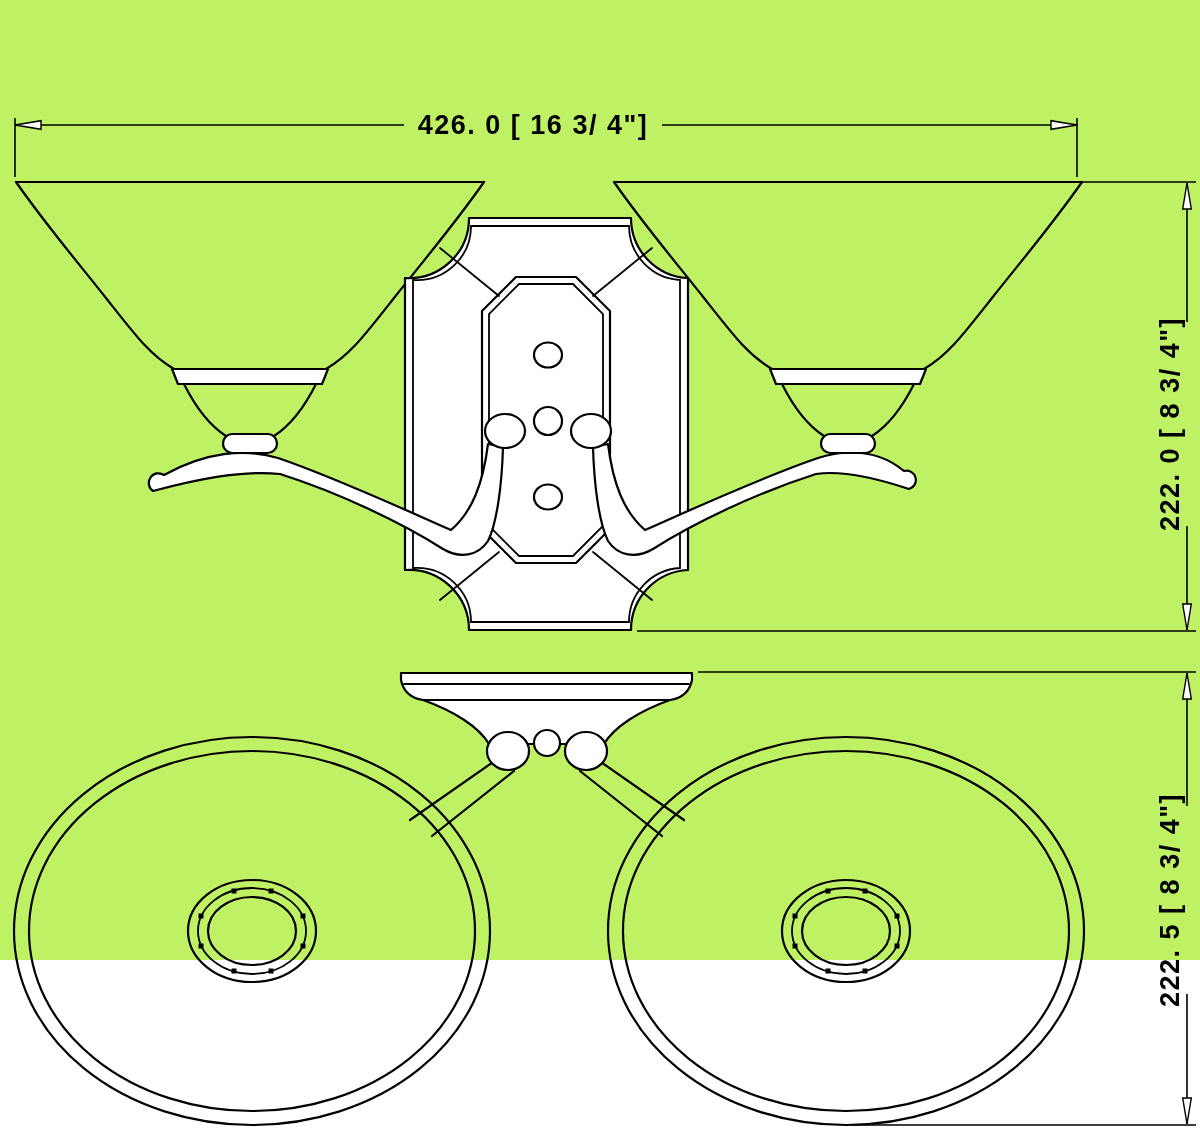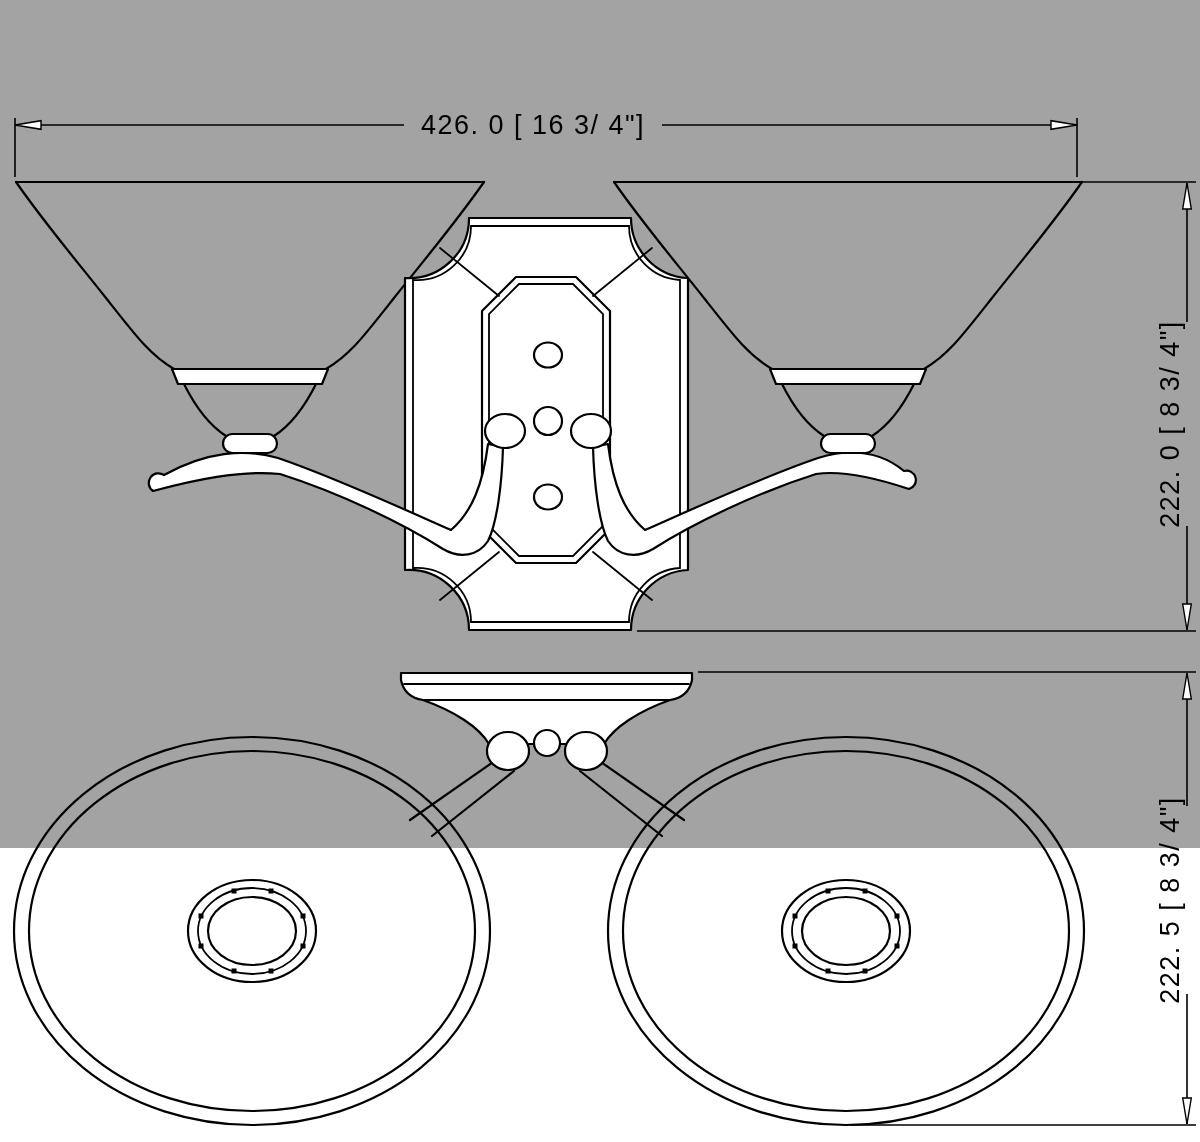--- a/index.html
+++ b/index.html
@@ -7,22 +7,23 @@
     padding: 0;
     background: #ffffff;
     width: 1200px;
     height: 1142px;
     overflow: hidden;
     font-family: "Liberation Sans", sans-serif;
   }
   .sheet {
     position: relative;
     width: 1200px;
-    height: 848px;
-    background: #a3a3a3;
+    height: 960px;
+    background: #bef264;
+    font-weight: bold;
   }
   svg { display: block; }
   .outline {
     fill: none;
     stroke: #000000;
     stroke-width: 2.2;
     stroke-linecap: round;
     stroke-linejoin: round;
   }
   .outline-fill {

